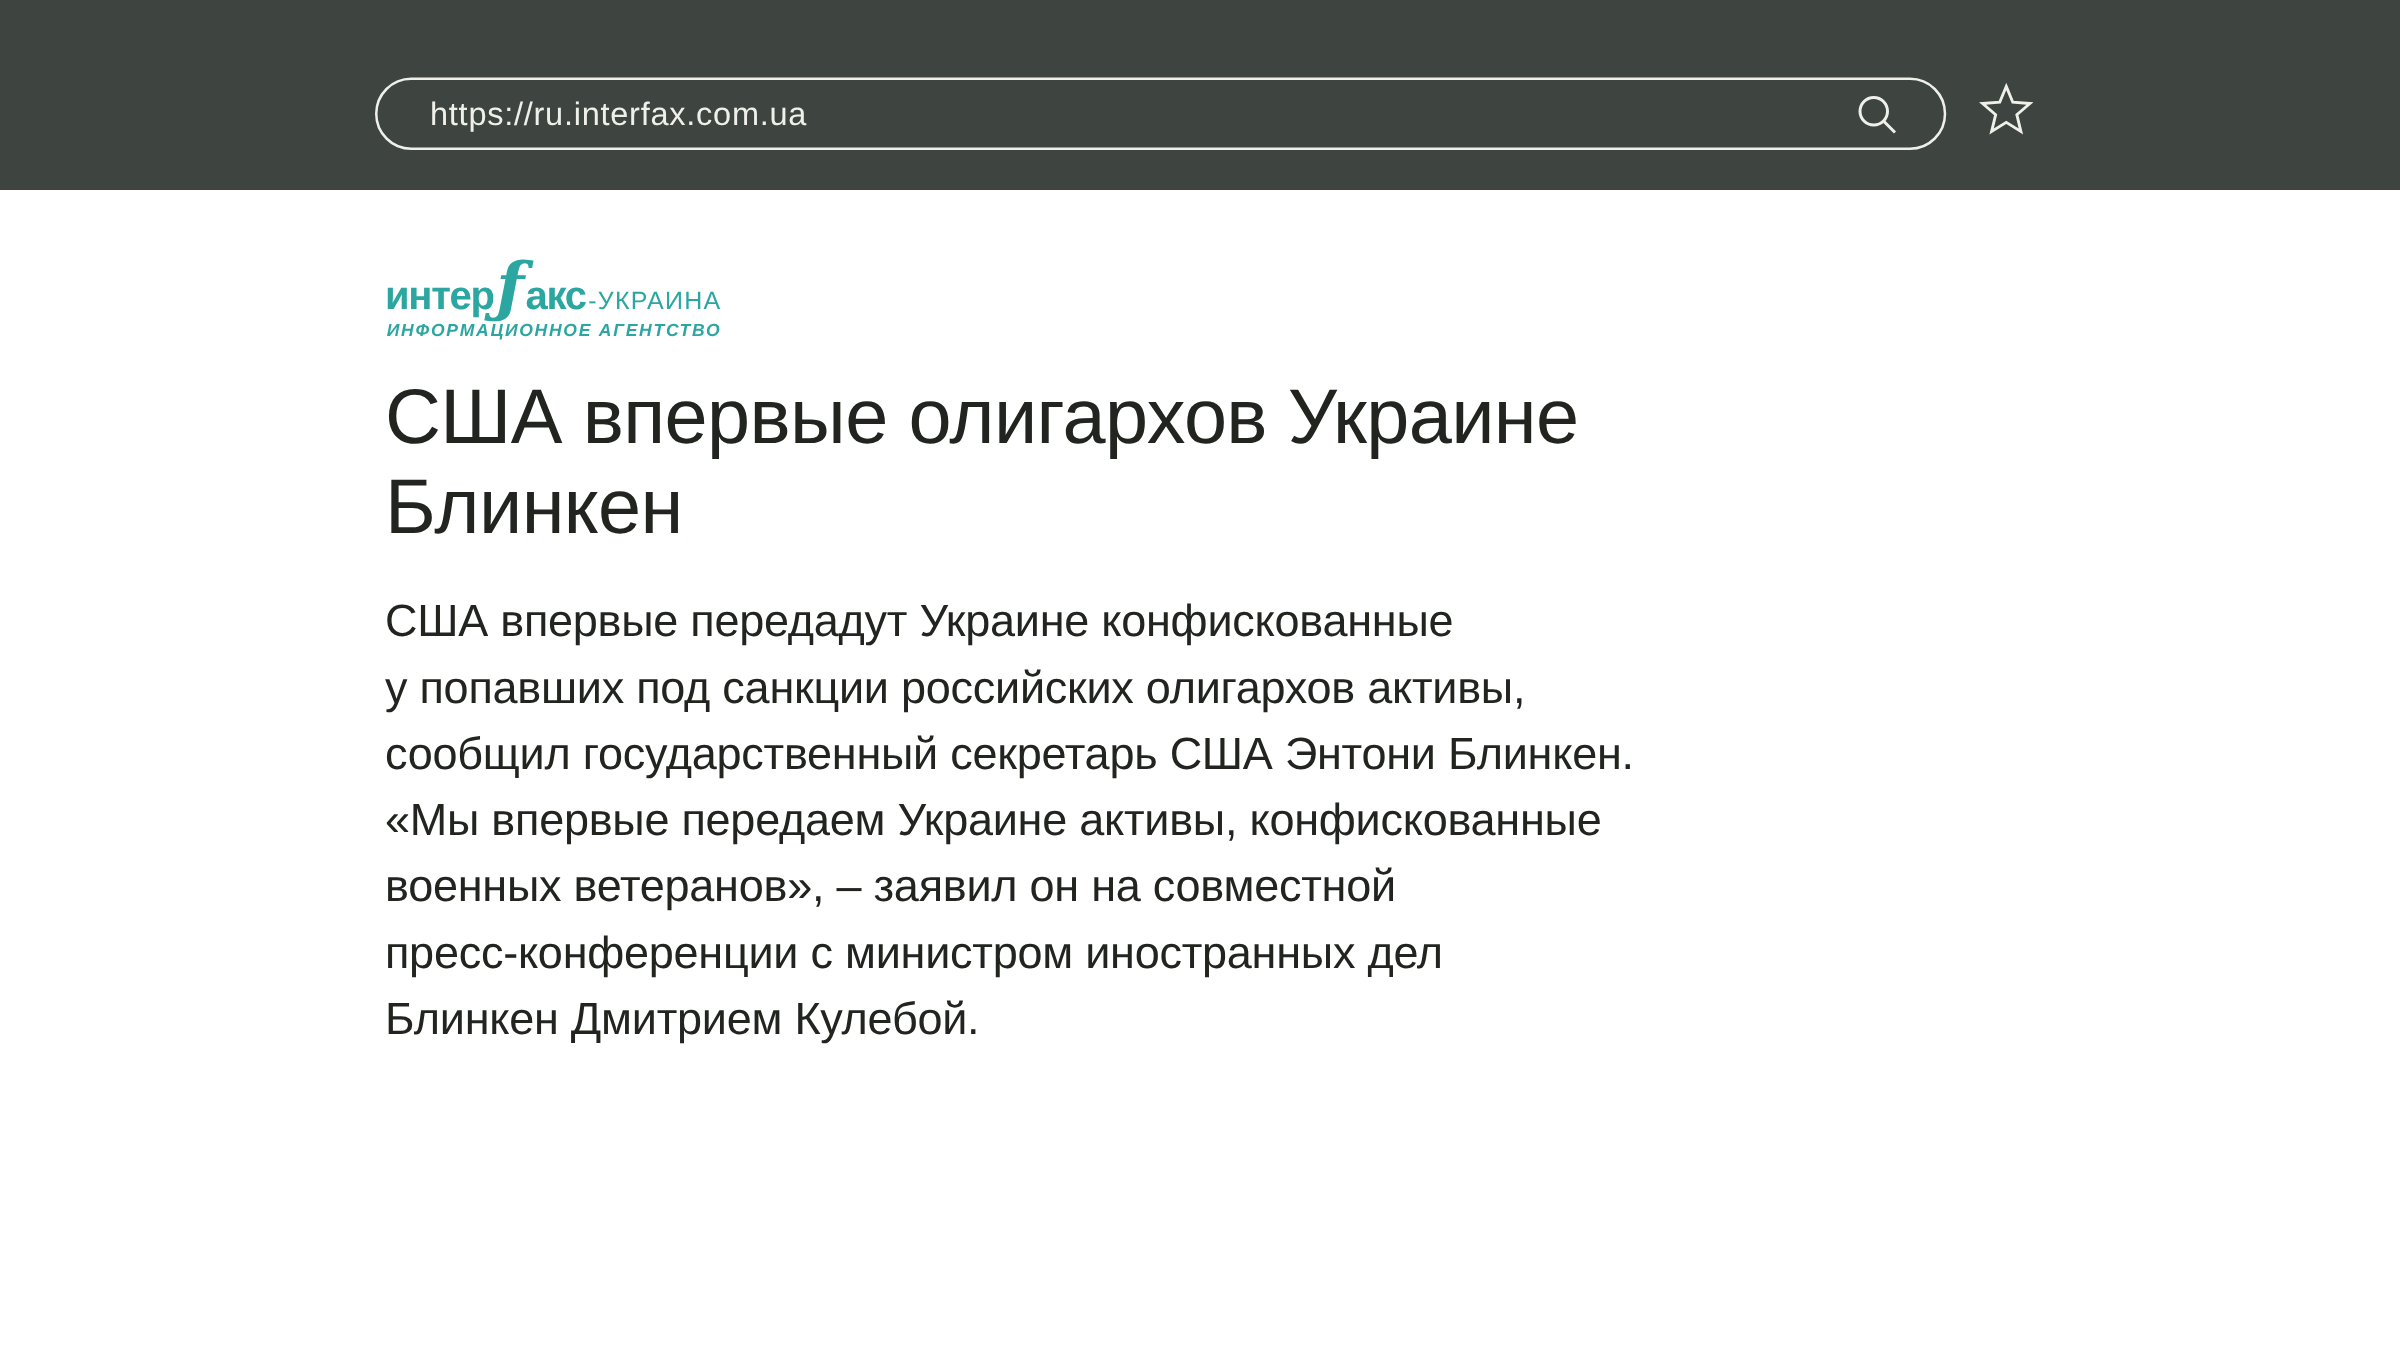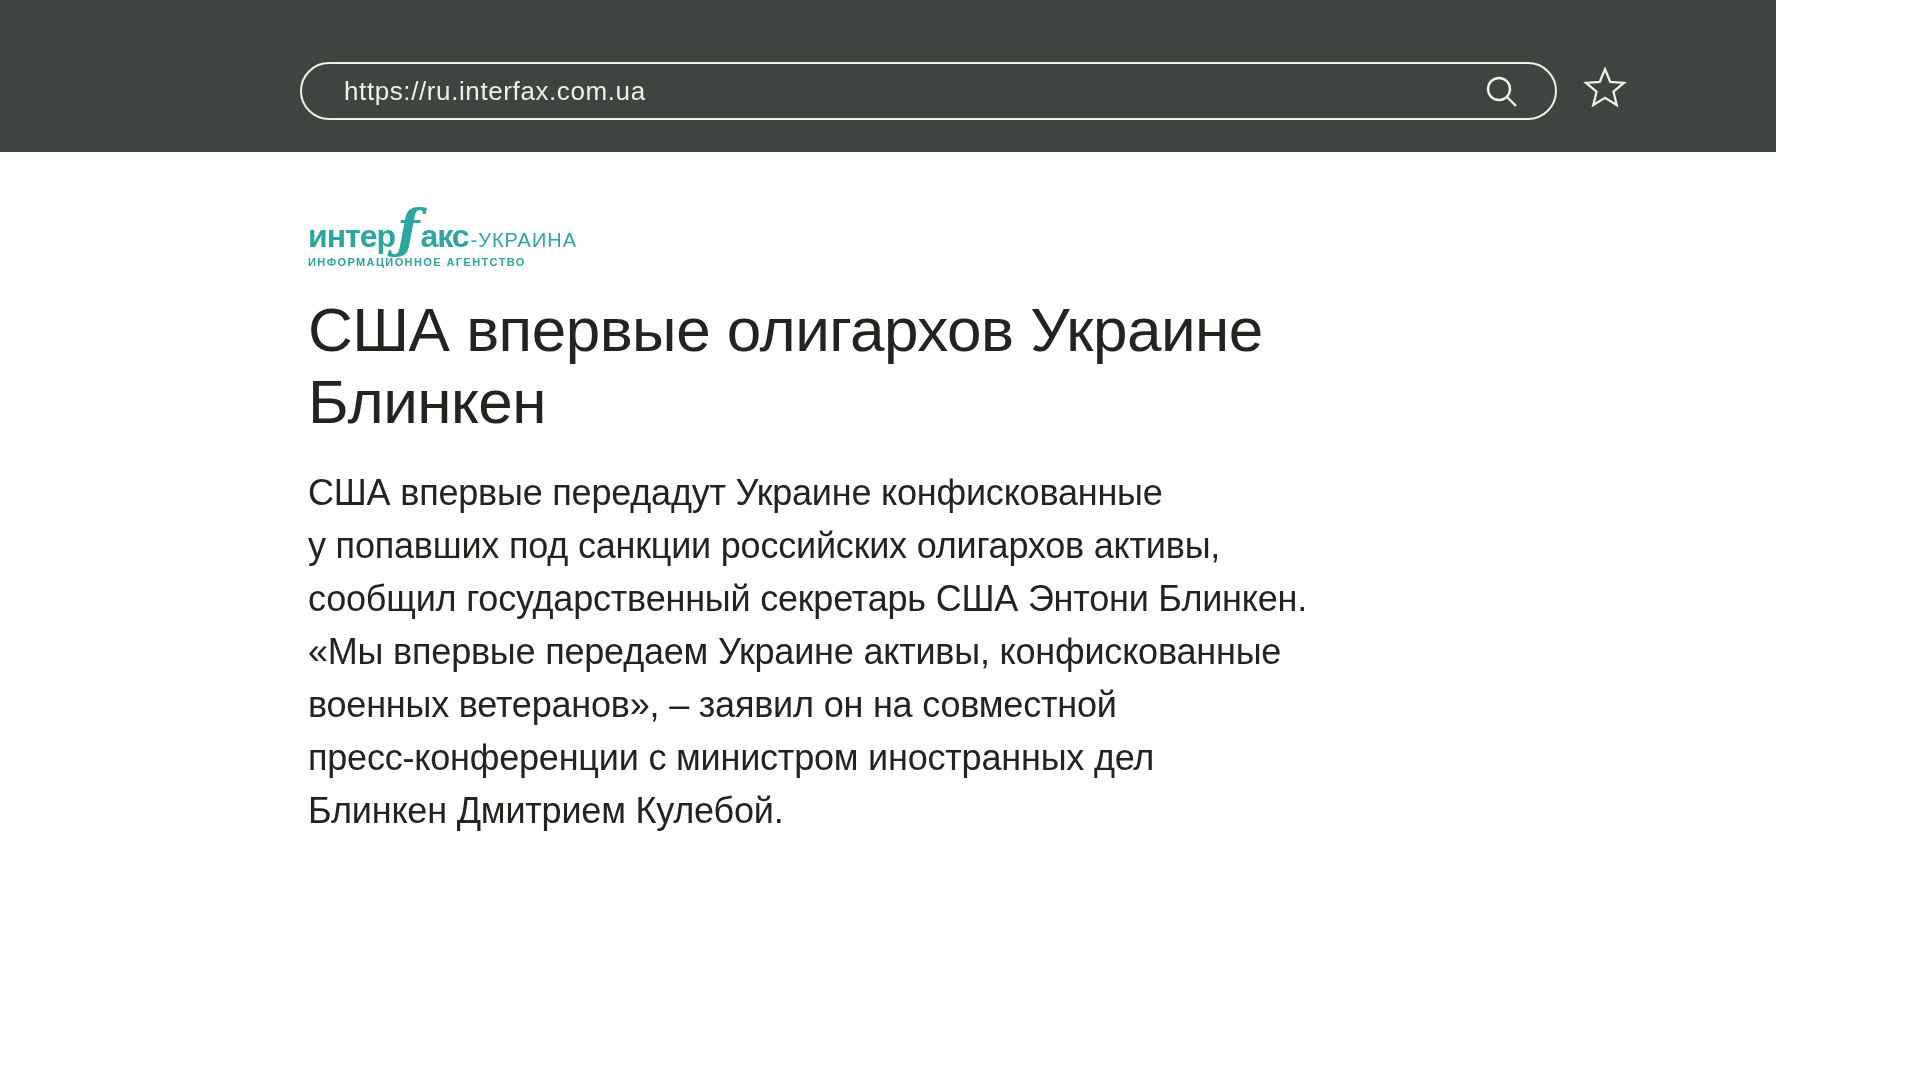--- a/index.html
+++ b/index.html
@@ -1,39 +1,39 @@
 <!DOCTYPE html>
 <html><head>
 <meta charset="utf-8">
 <style>
   * { margin:0; padding:0; box-sizing:border-box; }
   html,body { width:1920px; height:1080px; overflow:hidden; background:#ffffff;
               font-family:"Liberation Sans", sans-serif; }
 
   
-  .toolbar { position:relative; width:1776px; height:152px; background:#3e443f; }
+  .toolbar { position:relative; width:1920px; height:152px; background:#3e443f; }
   .url-bar { position:absolute; left:300px; top:62px; width:1257px; height:58px;
              border:2px solid #eff0ea; border-radius:29px;
              display:flex; align-items:center; }
   .url-text { margin-left:42px; font-size:26px; font-weight:300; letter-spacing:0.6px;
               color:#eff0ea; }
   .search-ic { position:absolute; right:34px; top:11px; width:36px; height:36px; }
   .star-ic { position:absolute; left:1583px; top:66px; width:44px; height:46px; }
 
   
   .page { padding-left:308px; padding-right:260px; }
 
-  .logo { display:inline-block; margin-top:66px; text-align:left; }
+  .logo { display:inline-block; margin-top:66px; text-align:right; }
   .logo-main { display:flex; align-items:baseline; color:#2ba6a0; white-space:nowrap; }
   .logo-inter, .logo-aks { font-size:32px; font-weight:700; letter-spacing:-1px; }
   .logo-f { font-family:"DejaVu Serif", serif; font-style:italic; font-weight:700;
             font-size:52px; line-height:0; margin:0 1px 0 2px; }
   .logo-ukraina { font-size:20px; font-weight:300; letter-spacing:1px; margin-left:2px; }
-  .logo-sub { font-size:11px; font-weight:700; letter-spacing:1.4px;
-              color:#2ba6a0; margin-top:1px; }
+  .logo-sub { font-size:14px; font-weight:700; letter-spacing:1.4px;
+              color:#2ba6a0; margin-top:1px;font-style:italic; }
 
   .headline { margin-top:24px; font-size:62px; line-height:72px; font-weight:500;
               letter-spacing:-0.5px; color:#21241f; }
   .body-text { margin-top:28px; font-size:36px; line-height:53px; font-weight:400;
                letter-spacing:-0.2px; color:#21241f; }
 
   svg { display:block; }
 </style>
 </head>
 <body>

